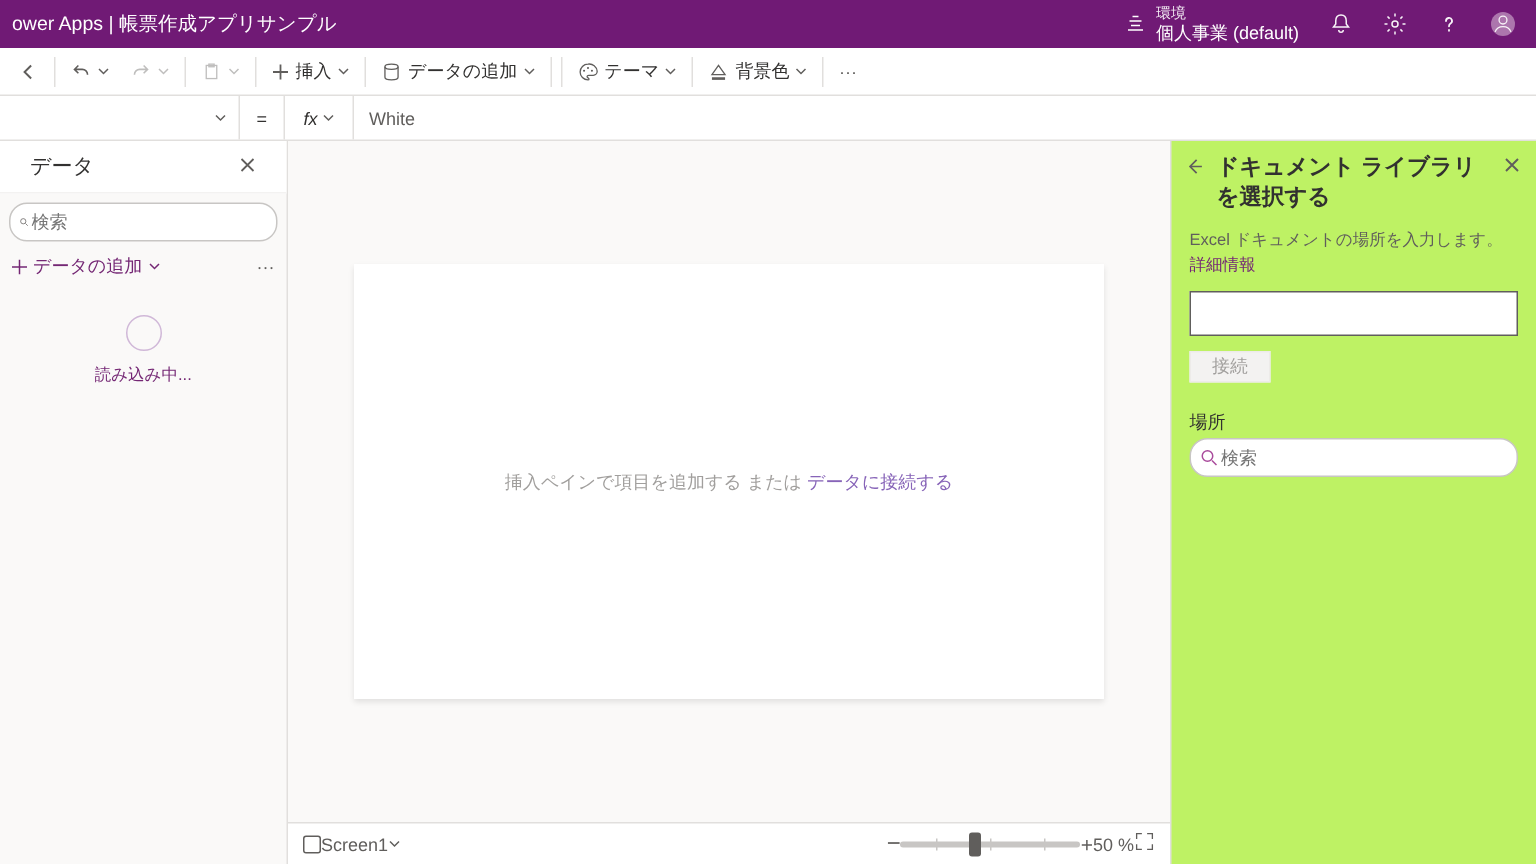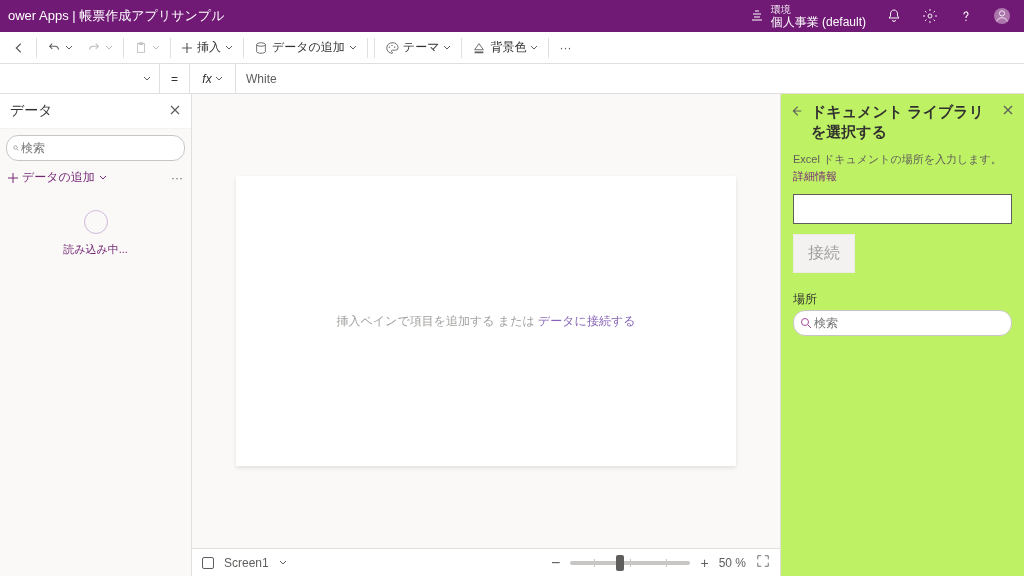--- a/index.html
+++ b/index.html
@@ -18,51 +18,51 @@
 .ribbon{height:32px;border-bottom:1px solid #e1dfdd;background:#fff;display:flex;align-items:center;padding:0 6px;font-size:12px;color:#323130;gap:2px}
 .rbtn{height:28px;display:flex;align-items:center;gap:4px;padding:0 6px;cursor:pointer;color:#323130}
 .rbtn svg,.rbtn .caret{flex-shrink:0}
 .divider{width:1px;height:20px;background:#e1dfdd;margin:0 2px}
 .caret{width:8px;height:8px}
 .formula-bar{height:30px;border-bottom:1px solid #e1dfdd;display:flex;align-items:center;font-size:12px}
 .fb-cell{display:flex;align-items:center;border-right:1px solid #e1dfdd;height:100%;padding:0 8px}
 .fb-val{flex:1;padding:0 10px;color:#605e5c;display:flex;align-items:center;height:100%}
 .main{display:flex;height:calc(576px - 32px - 32px - 30px)}
 .left-pane{width:192px;border-right:1px solid #e1dfdd;display:flex;flex-direction:column;background:#faf9f8}
-.left-head{display:flex;align-items:center;justify-content:space-between;padding:8px 10px;font-size:14px;color:#323130;background:#fff;border-bottom:1px solid #f3f2f1}
+.left-head{display:flex;align-items:center;justify-content:space-between;padding:8px 20px;font-size:14px;color:#323130;background:#fff;border-bottom:1px solid #f3f2f1}
 .close-x{cursor:pointer;color:#605e5c}
 .left-search{margin:6px 6px 4px 6px}
 .search-box{display:flex;align-items:center;border:1px solid #c8c6c4;border-radius:12px;height:26px;padding:0 6px;background:#fff}
 .search-box input{border:0;outline:0;flex:1;font-size:12px;background:transparent}
 .add-data{display:flex;align-items:center;justify-content:space-between;padding:4px 8px 6px 8px;color:#742774;cursor:pointer}
 .add-data .left{display:flex;align-items:center;gap:4px}
 .loading-wrap{flex:1;display:flex;flex-direction:column;align-items:center;justify-content:flex-start;padding-top:18px}
 .loading-wrap .spinner{width:24px;height:24px;border:1px solid #d0b8d8;border-radius:50%;margin-bottom:8px}
 .loading-wrap .txt{font-size:11px;color:#742774}
 .canvas-area{flex:1;background:#faf9f8;position:relative;display:flex;flex-direction:column}
 .canvas-inner{flex:1;display:flex;align-items:center;justify-content:center}
 .artboard{width:500px;height:290px;background:#fff;box-shadow:0 2px 4px rgba(0,0,0,.1);display:flex;align-items:center;justify-content:center}
 .artboard .placeholder{font-size:12px;color:#a19f9d}
 .artboard .placeholder .link{color:#8764b8}
-.canvas-footer{height:28px;border-top:1px solid #e1dfdd;display:flex;align-items:center;padding:0 10px;font-size:12px;color:#605e5c;gap:10px;background:#fff}
+.canvas-footer{height:28px;border-top:1px solid #e1dfdd;display:flex;align-items:center;padding:0 10px;font-size:12px;color:#605e5c;background:#fff}
 .screen-chk{width:12px;height:12px;border:1px solid #605e5c;border-radius:2px}
 .cf-spacer{flex:1}
 .slider{width:120px;height:4px;background:#c8c6c4;position:relative;border-radius:2px}
 .slider .tick{position:absolute;width:1px;height:8px;background:#c8c6c4;top:-2px}
 .slider .thumb{position:absolute;width:8px;height:16px;background:#605e5c;top:-6px;border-radius:2px}
 .right-pane{width:244px;border-left:1px solid #e1dfdd;background:#bef264;display:flex;flex-direction:column;padding:6px 0}
 .right-head{display:flex;align-items:flex-start;padding:2px 10px 6px 8px}
 .back-arrow{cursor:pointer;color:#605e5c;padding:2px 4px 0 0;flex-shrink:0}
 .rh-title{flex:1;font-size:15px;font-weight:600;color:#323130;line-height:20px;padding-left:4px}
 .rh-close{cursor:pointer;color:#605e5c;padding:2px 0 0 4px;flex-shrink:0}
 .right-body{padding:4px 12px;font-size:11px;color:#605e5c}
 .right-body .desc{margin-bottom:2px}
 .right-body .more-link{color:#742774;cursor:pointer;margin-bottom:10px;display:inline-block}
 .right-body input.addr{width:100%;height:30px;border:1px solid #605e5c;margin-bottom:10px;padding:0 6px}
-.connect-btn{height:39px;padding:0 14px;background:#f3f2f1;color:#a19f9d;border:1px solid #edebe9;cursor:default;font-size:16px;margin-bottom:18px}
+.connect-btn{height:21px;padding:0 14px;background:#f3f2f1;color:#a19f9d;border:1px solid #edebe9;cursor:default;font-size:12px;margin-bottom:18px}
 .loc-label{font-size:12px;color:#323130;margin-bottom:2px}
 .loc-search{margin-bottom:16px}
 .od-item{margin:0 12px;border:3px solid #e53935;border-radius:6px;padding:6px;display:flex;align-items:center;gap:8px;cursor:pointer;background:#fff}
 .od-icon{width:24px;height:24px;background:#107c41;border-radius:3px;display:flex;align-items:center;justify-content:center}
 .od-icon svg{display:block}
 .od-label{font-size:12px;color:#323130}
 </style>
 </head>
 <body>
 

